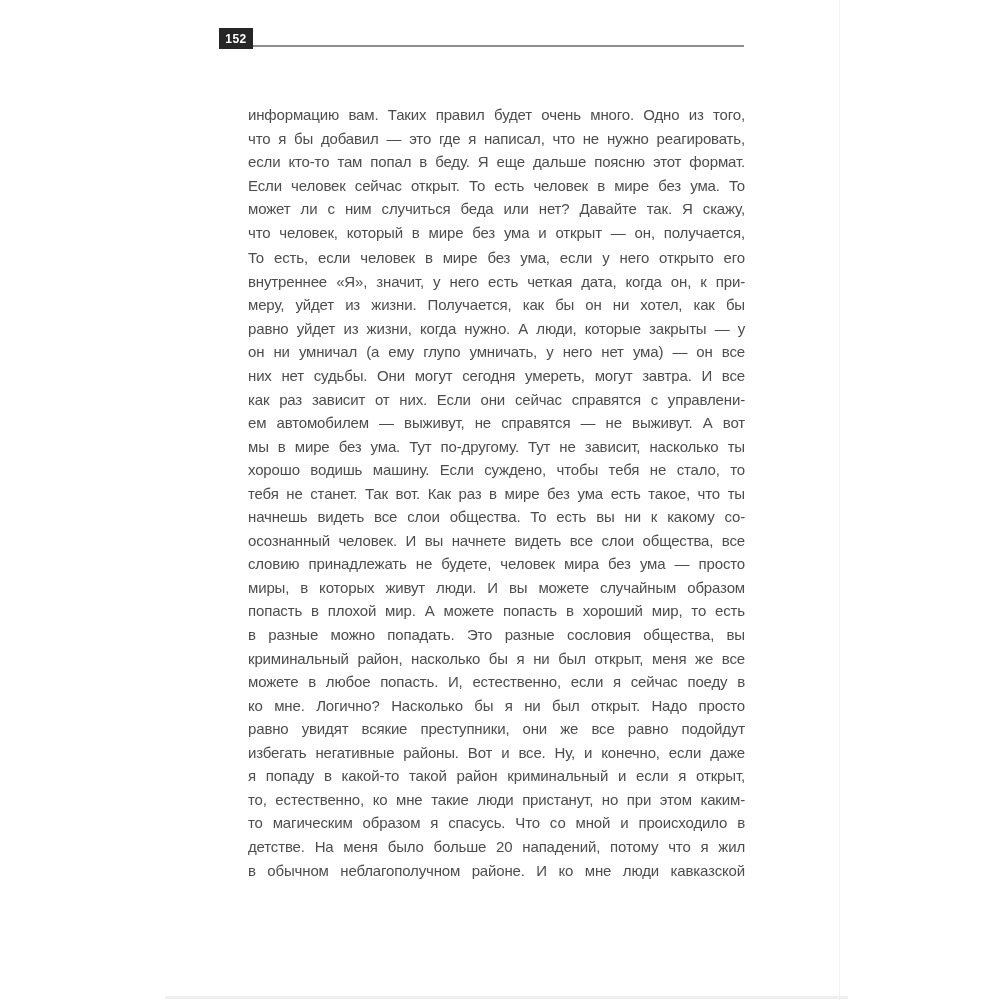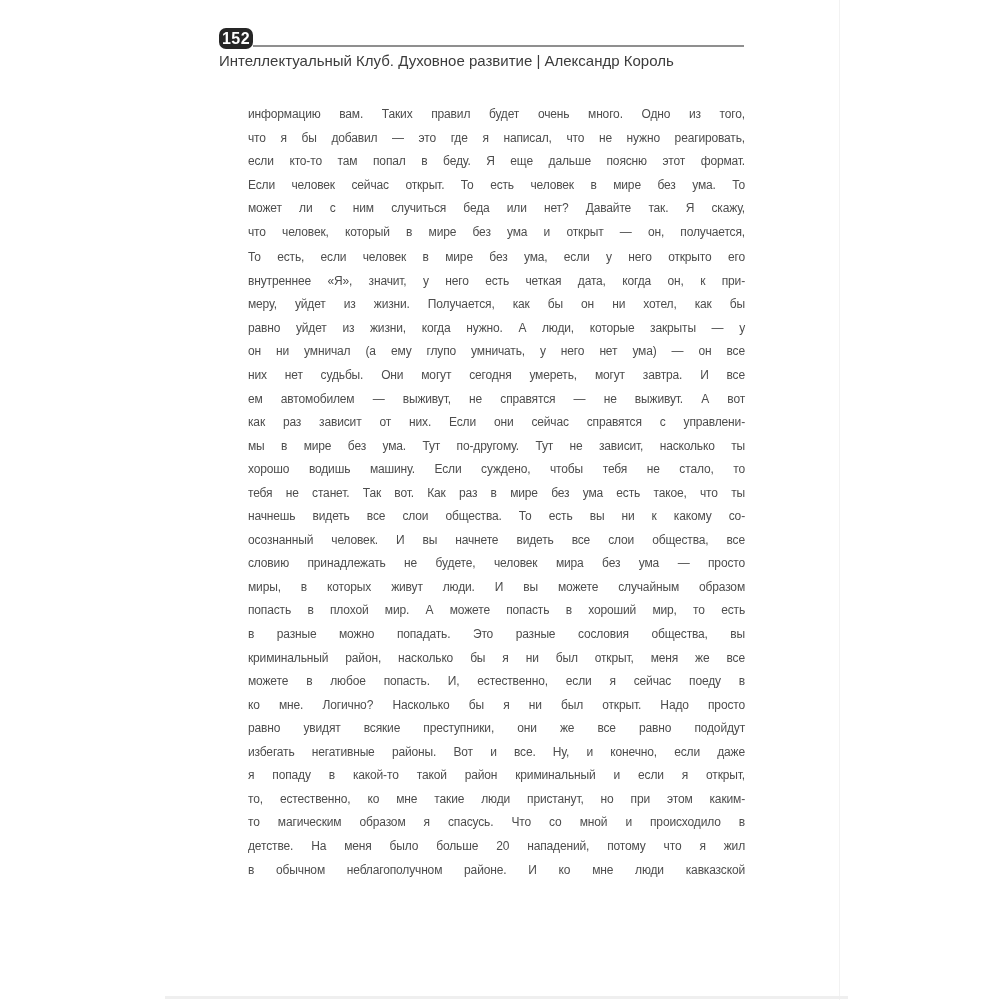--- a/index.html
+++ b/index.html
@@ -16,27 +16,26 @@
     font-family: "Liberation Sans", "DejaVu Sans", sans-serif;
   }
   .page-badge {
     position: absolute;
     left: 219px;
     top: 28px;
     width: 34px;
     height: 21px;
     background: var(--badge-bg, #262626);
     color: var(--badge-text, #ffffff);
-    font-size: 16px;
+    font-size: 12px;
     font-weight: 700;
     display: flex;
     align-items: center;
     justify-content: center;
     letter-spacing: 0.5px;
-    border-radius: 7px;
   }
   .header-rule {
     position: absolute;
     left: 253px;
     top: 45px;
     width: 491px;
     height: 2px;
     background: var(--rule, #8f8f8f);
   }
   .running-head {
@@ -47,21 +46,21 @@
     font-size: 15px;
     line-height: 18px;
     color: var(--header-text, #3c3c3c);
     white-space: nowrap;
   }
   .body-text {
     position: absolute;
     left: 248px;
     top: 103px;
     width: 497px;
-    font-size: 12px;
+    font-size: 15px;
     line-height: 23.55px;
     letter-spacing: -0.15px;
     color: var(--body-text, #4d4d4d);
   }
   .paragraph { margin: 0; padding: 0; }
   .paragraph + .paragraph { margin-top: 2px; }
   .line {
     text-align: justify;
     text-align-last: justify;
   }
@@ -85,40 +84,39 @@
     height: 3px;
     background: #efefef;
   }
 </style>
 </head>
 <body>
 
 <div class="page">
   <div class="page-badge">152</div>
   <div class="header-rule"></div>
-  <div class="running-head">Интеллектуальный Клуб. Духовное развитие | Александр Король</div>
 
   <div class="body-text">
       <div class="paragraph">
         <div class="line">информацию вам. Таких правил будет очень много. Одно из того,</div>
         <div class="line">что я бы добавил — это где я написал, что не нужно реагировать,</div>
         <div class="line">если кто-то там попал в беду. Я еще дальше поясню этот формат.</div>
         <div class="line">Если человек сейчас открыт. То есть человек в мире без ума. То</div>
         <div class="line">может ли с ним случиться беда или нет? Давайте так. Я скажу,</div>
         <div class="line">что человек, который в мире без ума и открыт — он, получается,</div>
       </div>
       <div class="paragraph">
         <div class="line">То есть, если человек в мире без ума, если у него открыто его</div>
         <div class="line">внутреннее «Я», значит, у него есть четкая дата, когда он, к при-</div>
         <div class="line">меру, уйдет из жизни. Получается, как бы он ни хотел, как бы</div>
         <div class="line">равно уйдет из жизни, когда нужно. А люди, которые закрыты — у</div>
         <div class="line">он ни умничал (а ему глупо умничать, у него нет ума) — он все</div>
         <div class="line">них нет судьбы. Они могут сегодня умереть, могут завтра. И все</div>
+        <div class="line">как раз зависит от них. Если они сейчас справятся с управлени-</div>
         <div class="line">ем автомобилем — выживут, не справятся — не выживут. А вот</div>
-        <div class="line">как раз зависит от них. Если они сейчас справятся с управлени-</div>
         <div class="line">мы в мире без ума. Тут по-другому. Тут не зависит, насколько ты</div>
         <div class="line">хорошо водишь машину. Если суждено, чтобы тебя не стало, то</div>
         <div class="line">тебя не станет. Так вот. Как раз в мире без ума есть такое, что ты</div>
         <div class="line">начнешь видеть все слои общества. То есть вы ни к какому со-</div>
         <div class="line">осознанный человек. И вы начнете видеть все слои общества, все</div>
         <div class="line">словию принадлежать не будете, человек мира без ума — просто</div>
         <div class="line">миры, в которых живут люди. И вы можете случайным образом</div>
         <div class="line">попасть в плохой мир. А можете попасть в хороший мир, то есть</div>
         <div class="line">в разные можно попадать. Это разные сословия общества, вы</div>
         <div class="line">криминальный район, насколько бы я ни был открыт, меня же все</div>

